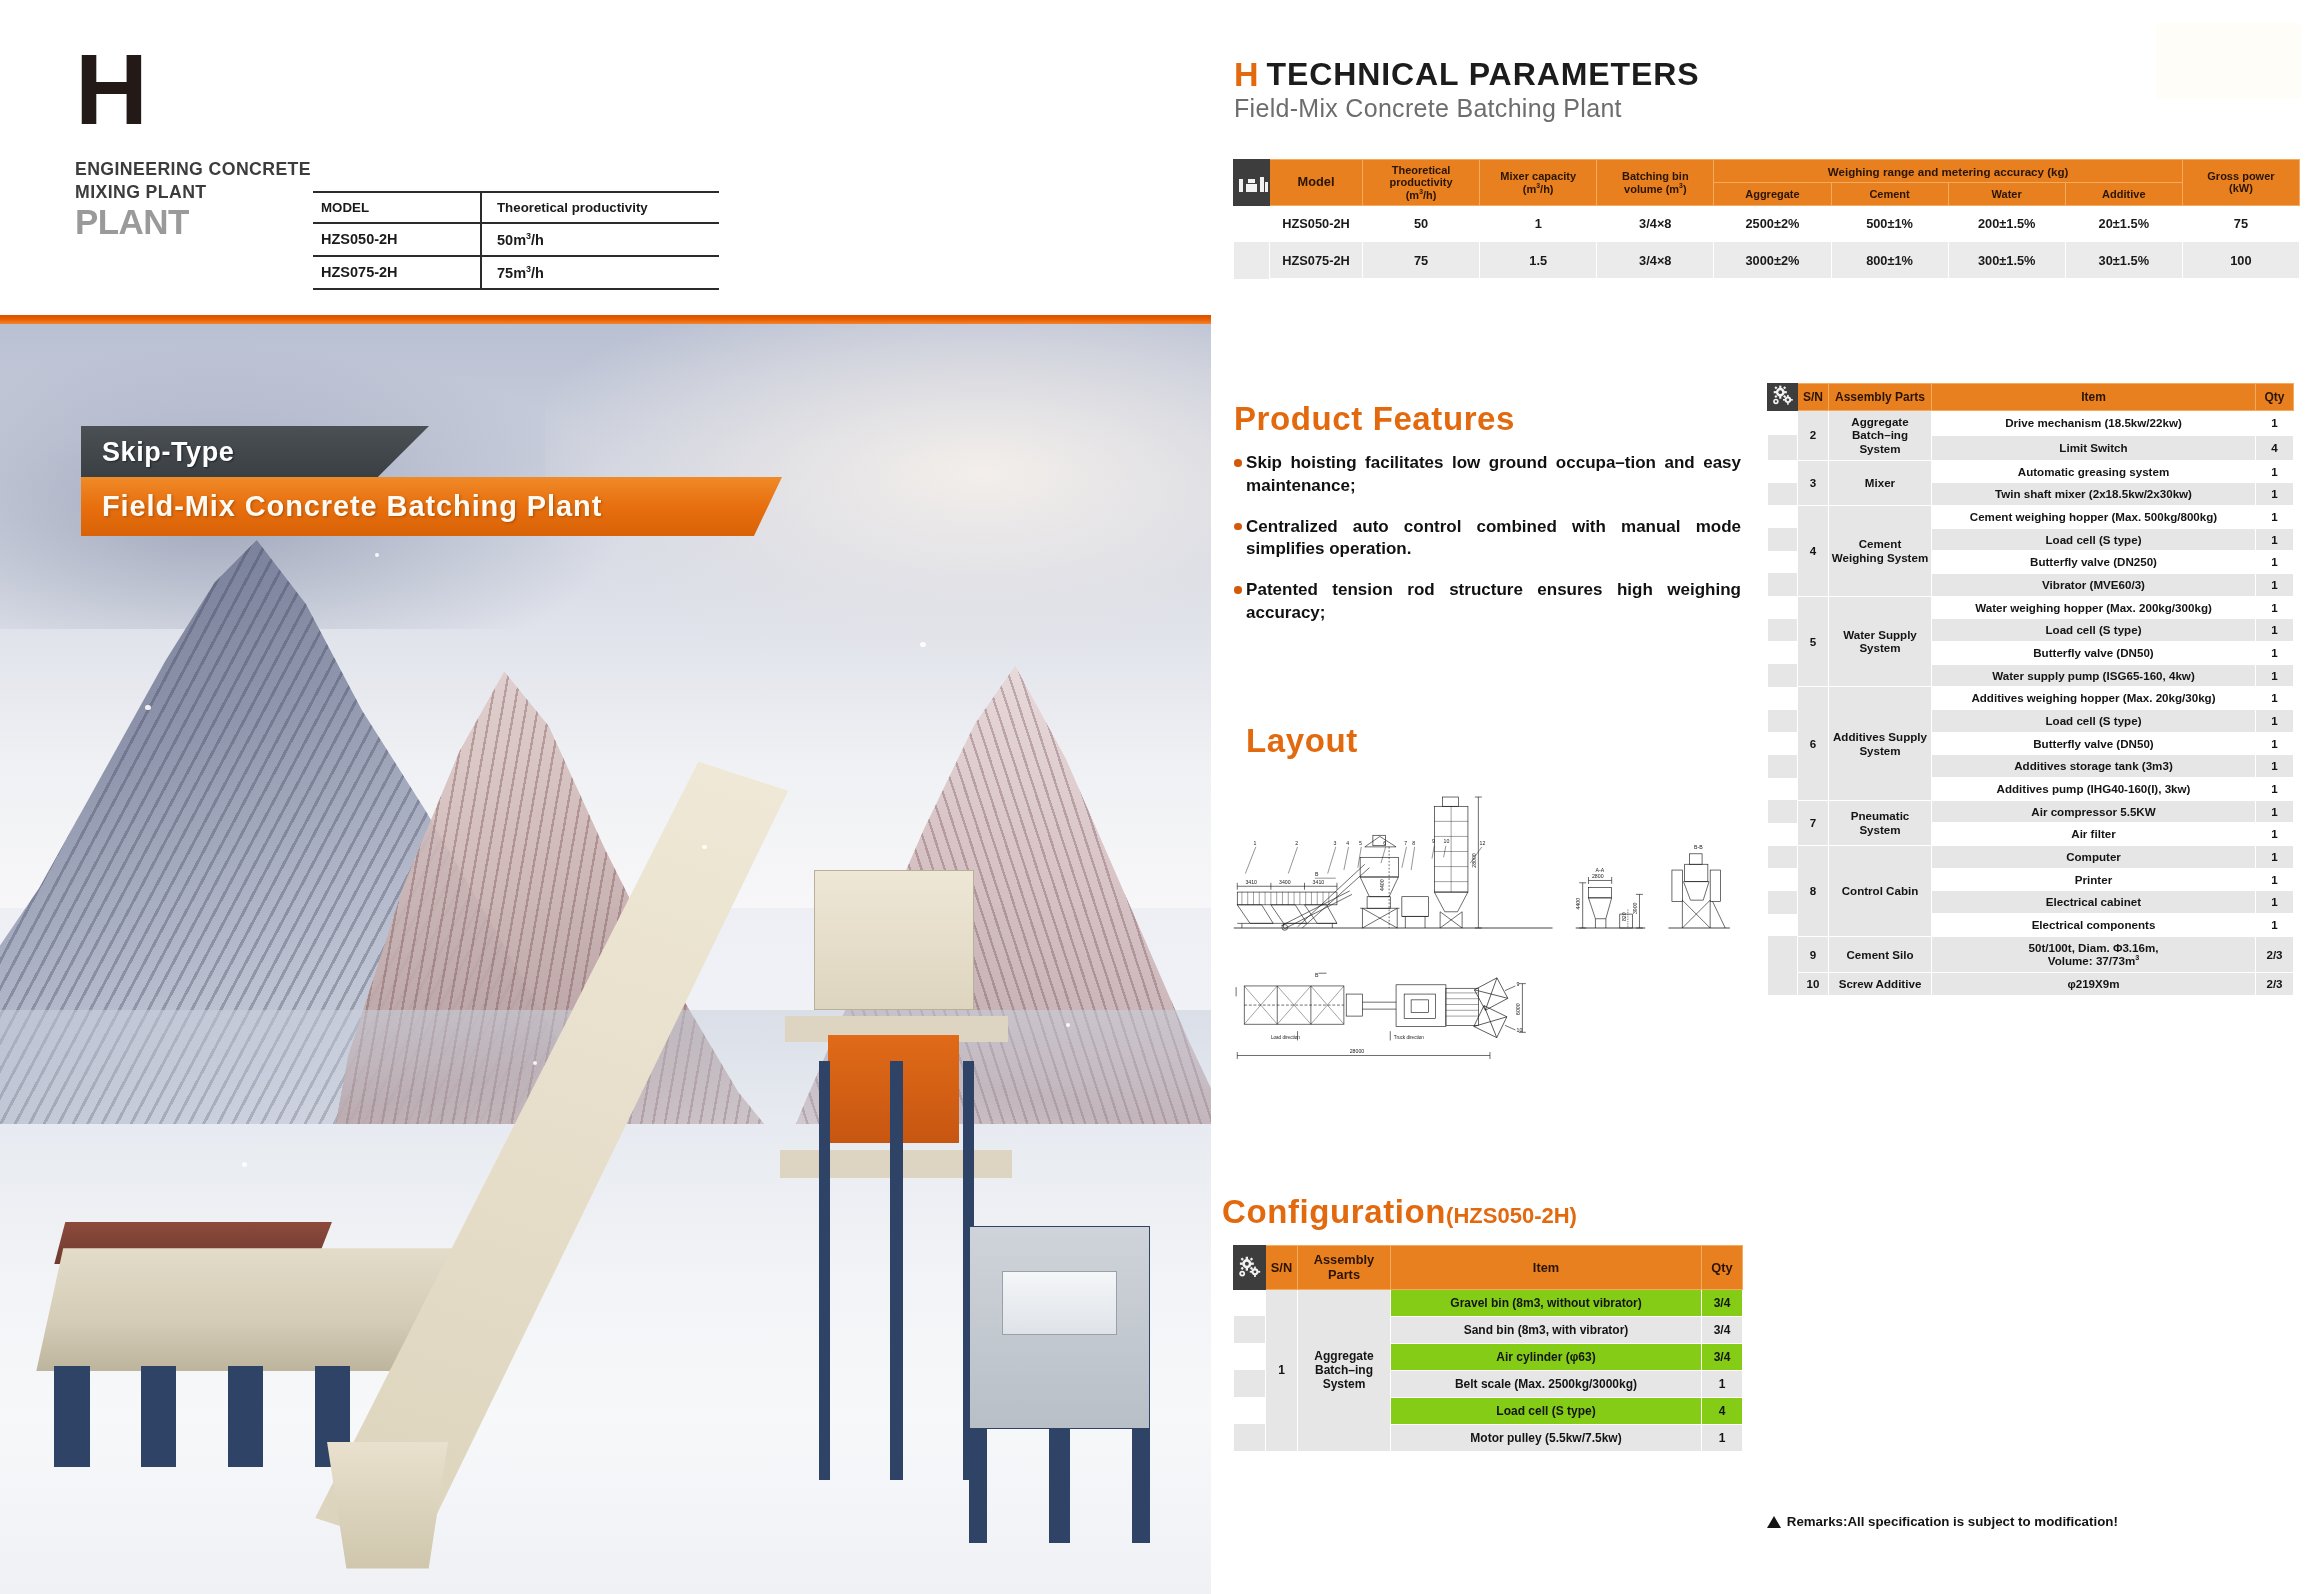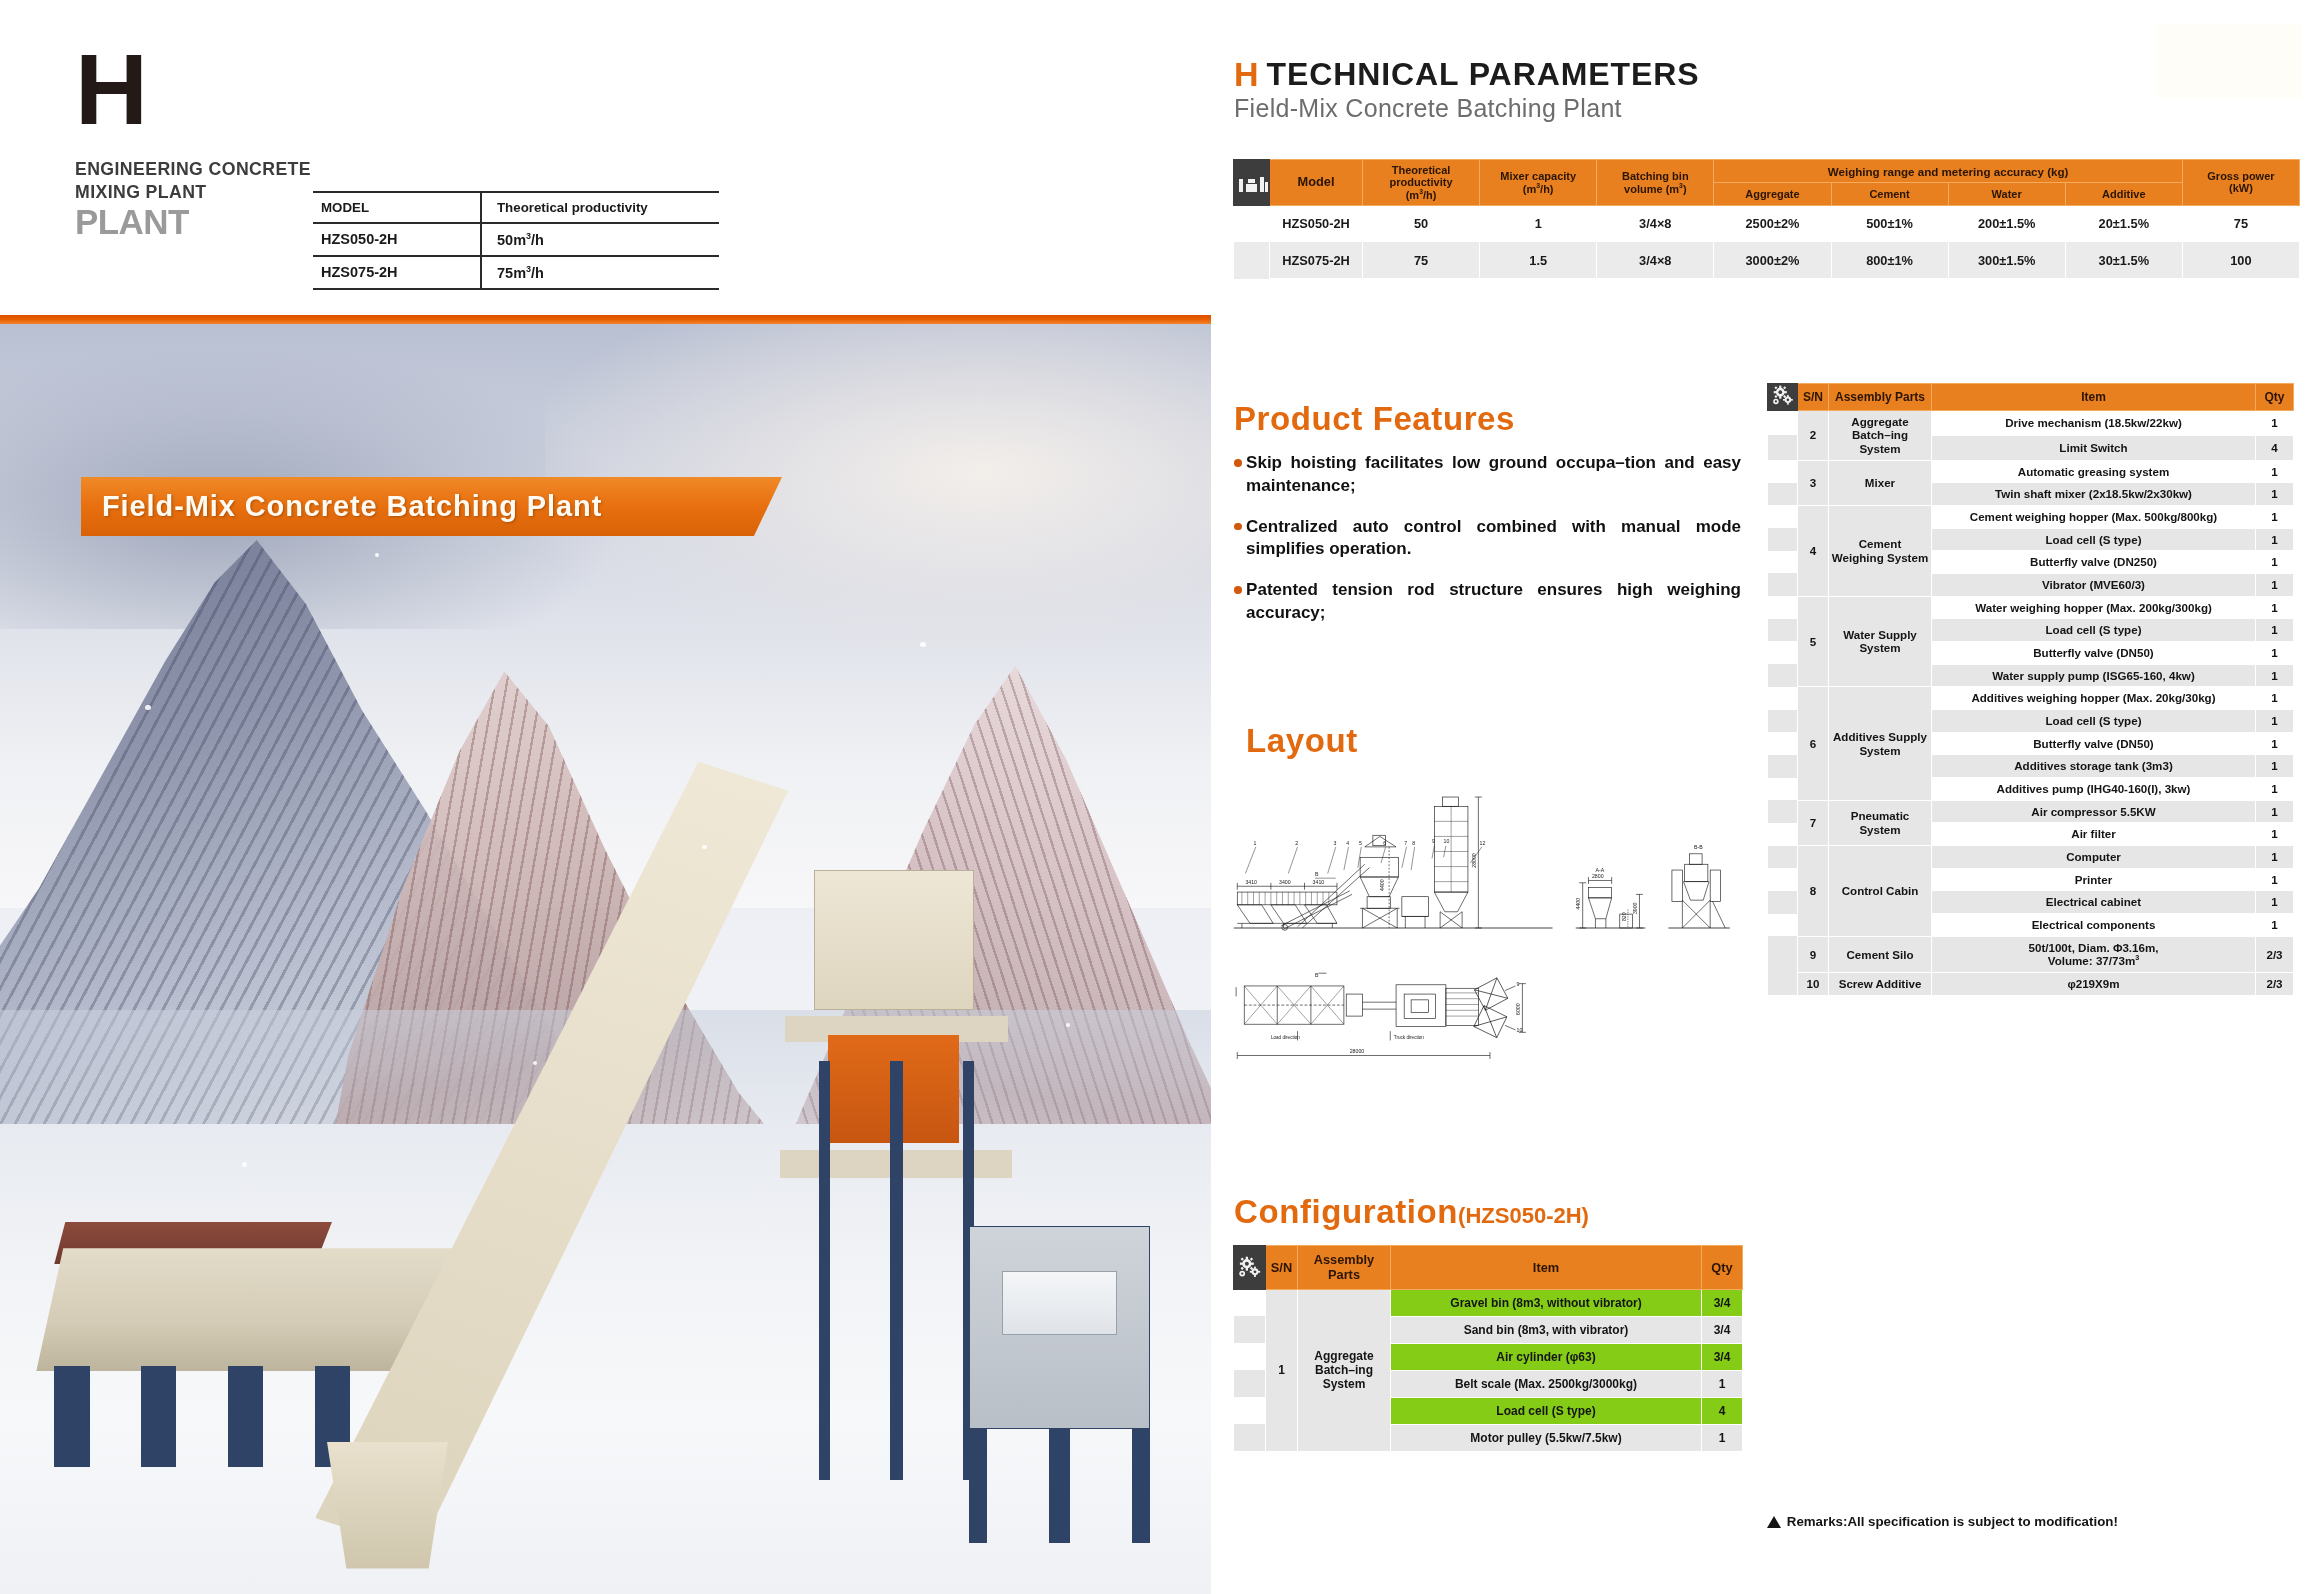--- a/index.html
+++ b/index.html
@@ -417,20 +417,23 @@
       <div class="snowspeck" style="left:12%;top:30%;width:5.2px;height:5.2px;"></div>
       <div class="snowspeck" style="left:31%;top:18%;width:4px;height:4px;"></div>
       <div class="snowspeck" style="left:58%;top:41%;width:4.6px;height:4.6px;"></div>
       <div class="snowspeck" style="left:76%;top:25%;width:5.8px;height:5.8px;"></div>
       <div class="snowspeck" style="left:44%;top:58%;width:4px;height:4px;"></div>
       <div class="snowspeck" style="left:20%;top:66%;width:4.6px;height:4.6px;"></div>
       <div class="snowspeck" style="left:88%;top:55%;width:4px;height:4px;"></div>
     </div>
 
     <div class="banner">
+      <div class="banner-top">
+        <span>Skip-Type</span>
+      </div>
       <div class="banner-bot">
         <span>Field-Mix Concrete Batching Plant</span>
       </div>
     </div>
 
   </div>
 
   <div class="right-col">
 
     <div class="wm"></div>
@@ -726,21 +729,21 @@
           <text x="74" y="492" stroke="none" fill="#1a1a1a" font-size="8">Load direction</text>
           <line x1="120" y1="478" x2="120" y2="494"></line>
           <text x="286" y="492" stroke="none" fill="#1a1a1a" font-size="8">Truck direction</text>
           <line x1="280" y1="478" x2="280" y2="494"></line>
           <text x="150" y="384" stroke="none" fill="#1a1a1a">B</text>
           <line x1="156" y1="378" x2="170" y2="378"></line>
         </g>
       </svg>
     </div>
 
-    <div class="sec-h" style="left:23px; top:1193px;">
+    <div class="sec-h" style="left:11px; top:1193px;">
       <span>Configuration</span><span class="paren">(HZS050-2H)</span>
     </div>
 
     <div class="cfg-wrap">
       <table class="cfg">
         <thead>
           <tr>
             <th class="icon-cell" style="background:#3d3d3d;border:0.6px solid #3d3d3d;">
               <div class="gear-ic">
                 <svg viewBox="0 0 44 44" width="25.5" height="25.5">

